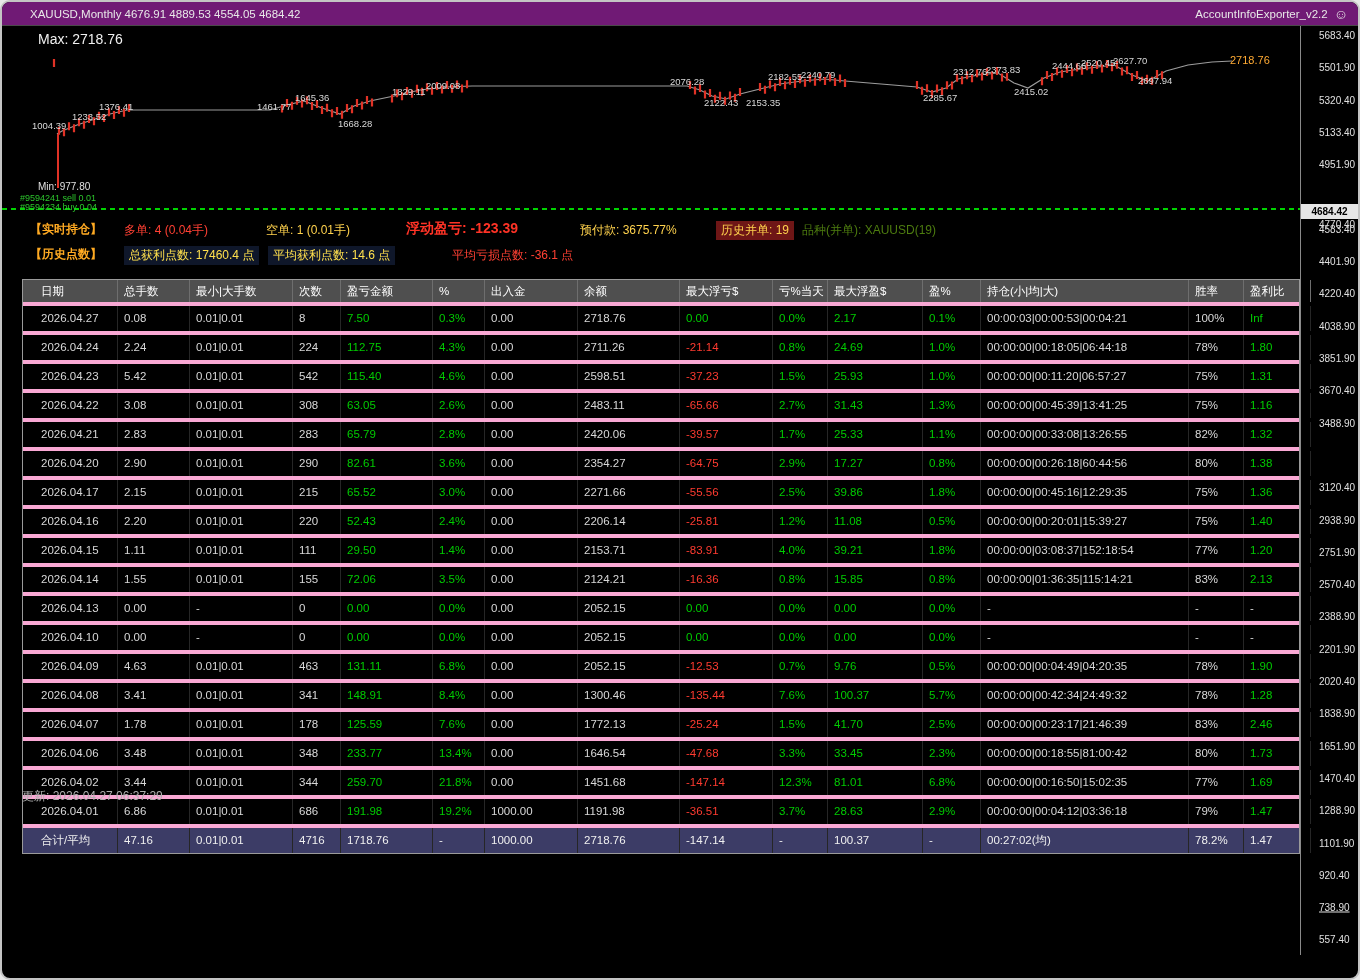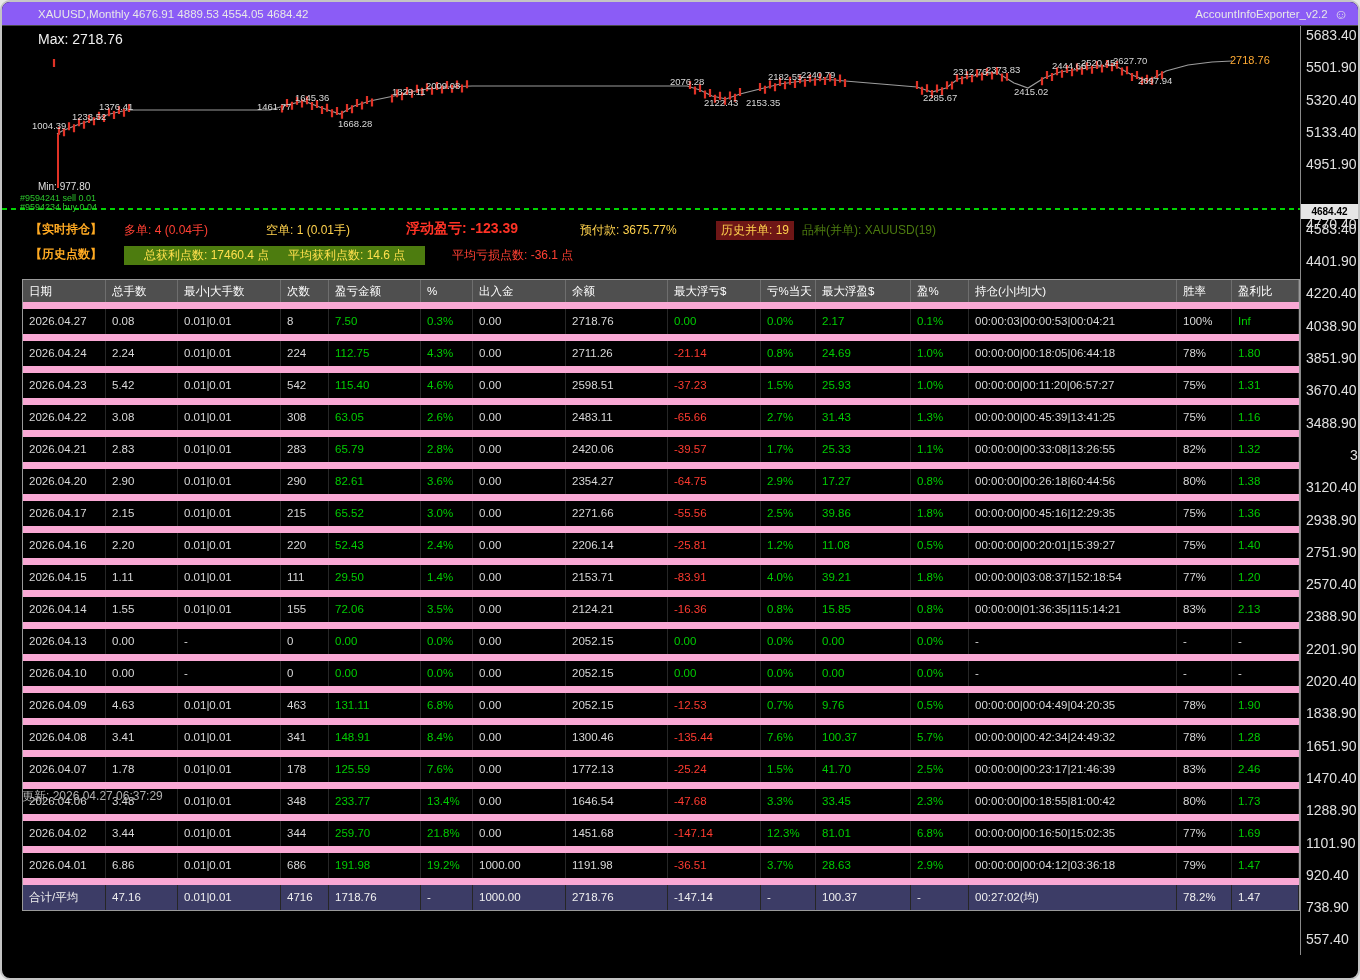--- a/index.html
+++ b/index.html
@@ -1,49 +1,49 @@
 <!DOCTYPE html>
 <html><head>
 <meta charset="utf-8">
 <style>
   html,body{margin:0;padding:0;background:#e8e8e8;}
   .window{position:relative;width:1360px;height:980px;box-sizing:border-box;
     background:#000;border:2px solid #c4c4c4;border-radius:10px;overflow:hidden;
     font-family:"Liberation Sans",sans-serif;}
   .titlebar{height:23px;display:flex;justify-content:space-between;align-items:center;
-    padding:0 10px 0 36px;color:#e8e8e8;font-size:11.5px;border-bottom:1px solid #4a4a4a;background:#8b5cf6;}
+    padding:0 10px 0 28px;color:#e8e8e8;font-size:11.5px;border-bottom:1px solid #4a4a4a;background:#701a75;}
   .titlebar-right{display:flex;align-items:center;gap:6px;}
   .smiley{font-size:14px;color:#e8e8e8;line-height:1;}
   .content{display:flex;height:929px;}
   .chart-pane{position:relative;flex:1;background:#000;}
   #chart-svg{position:absolute;left:0;top:0;}
   .price-axis{position:relative;width:58px;box-sizing:border-box;border-left:1px solid #8a8a8a;background:#000;}
-  .axis-label{position:absolute;left:5px;color:#e0e0e0;font-size:14px;transform:translateY(-50%);white-space:nowrap;}
+  .axis-label{position:absolute;left:18px;color:#e0e0e0;font-size:10px;transform:translateY(-50%);white-space:nowrap;}
   .price-tag{position:absolute;left:0;right:0;top:178px;height:15px;background:#e6e6e6;color:#000;
     font-size:10px;font-weight:bold;text-align:center;line-height:15px;}
   .bottom-bar{position:relative;height:22px;border-top:1px solid #8a8a8a;background:#000;}
   .time-label{position:absolute;top:4px;color:#e4e4e4;font-size:9.5px;white-space:nowrap;}
   .max-label{position:absolute;left:36px;top:5px;color:#f0f0f0;font-size:14px;}
   .min-label{position:absolute;left:36px;top:155px;color:#e0e0e0;font-size:10px;z-index:3;}
   .order-label{position:absolute;color:#2cc42c;font-size:9px;z-index:3;white-space:nowrap;}
   .eq-line{position:absolute;left:0;right:0;top:182px;height:2px;z-index:2;
     background:repeating-linear-gradient(90deg,#00d400 0 5px,transparent 5px 9px);}
   .ip{position:absolute;font-size:12px;white-space:nowrap;z-index:4;}
   .gold{color:#ffaa22;font-weight:bold;}
   .red{color:#ff4033;}
   .yellow{color:#ffd24d;}
   .white{color:#4d7c0f;}
   .bigred{color:#ff3326;font-size:14px;font-weight:bold;}
   .redbox{background:#6e1616;color:#ffd24d;padding:1px 5px;}
-  .greenbox{background:#4d7c0f;color:#ffe04d;padding:1px 20px;}
+  .greenbox{background:#0f172a;color:#ffe04d;padding:1px 5px;}
   .stats-table{position:absolute;left:20px;top:253px;width:1276px;border:1px solid #9a9a9a;font-size:11.5px;z-index:4;background:#000;}
-  .thead,.trow{display:grid;grid-template-columns:83px 72px 103px 48px 92px 52px 93px 102px 93px 55px 95px 58px 208px 55px 67px;}
+  .thead,.trow{display:grid;grid-template-columns:83px 72px 103px 48px 92px 52px 93px 102px 93px 55px 95px 58px 208px 55px 67px;padding-left:12px;}
   .thead{background:#4f4f4f;height:22px;line-height:22px;}
   .thead-cell{padding-left:6px;color:#ffffff;border-right:1px solid #6e6e6e;overflow:hidden;white-space:nowrap;}
-  .trow{height:25px;line-height:25px;border-top:7px solid #f9a8d4;}
+  .trow{height:25px;line-height:25px;border-top:4px solid #f9a8d4;}
   .trow.total{background:#3c3c66;}
   .tcell{padding-left:6px;border-right:1px solid #262626;overflow:hidden;white-space:nowrap;}
   .c-green{color:#00cc00;}
   .c-red{color:#ff3b30;}
   .c-white{color:#d8d8d8;}
   .c-total{color:#f0f0f0;}
   .update{position:absolute;left:20px;top:762px;color:#b0b0b0;font-size:12px;z-index:4;}
 </style>
 </head>
 <body>
@@ -602,20 +602,20 @@
         <div class="axis-label" style="top: 558.1px;">2570.40</div>
         <div class="axis-label" style="top: 590.4px;">2388.90</div>
         <div class="axis-label" style="top: 622.7px;">2201.90</div>
         <div class="axis-label" style="top: 655px;">2020.40</div>
         <div class="axis-label" style="top: 687.3px;">1838.90</div>
         <div class="axis-label" style="top: 719.6px;">1651.90</div>
         <div class="axis-label" style="top: 751.9px;">1470.40</div>
         <div class="axis-label" style="top: 784.2px;">1288.90</div>
         <div class="axis-label" style="top: 816.5px;">1101.90</div>
         <div class="axis-label" style="top: 848.8px;">920.40</div>
-        <div class="axis-label" style="top: 881.1px;">738.90</div>
+        <div class="axis-label" style="top: 881.1px; text-decoration: underline;">738.90</div>
         <div class="axis-label" style="top: 913.4px;">557.40</div>
       </div>
 
   </div>
 
 
 </div>
 
 </body></html>

